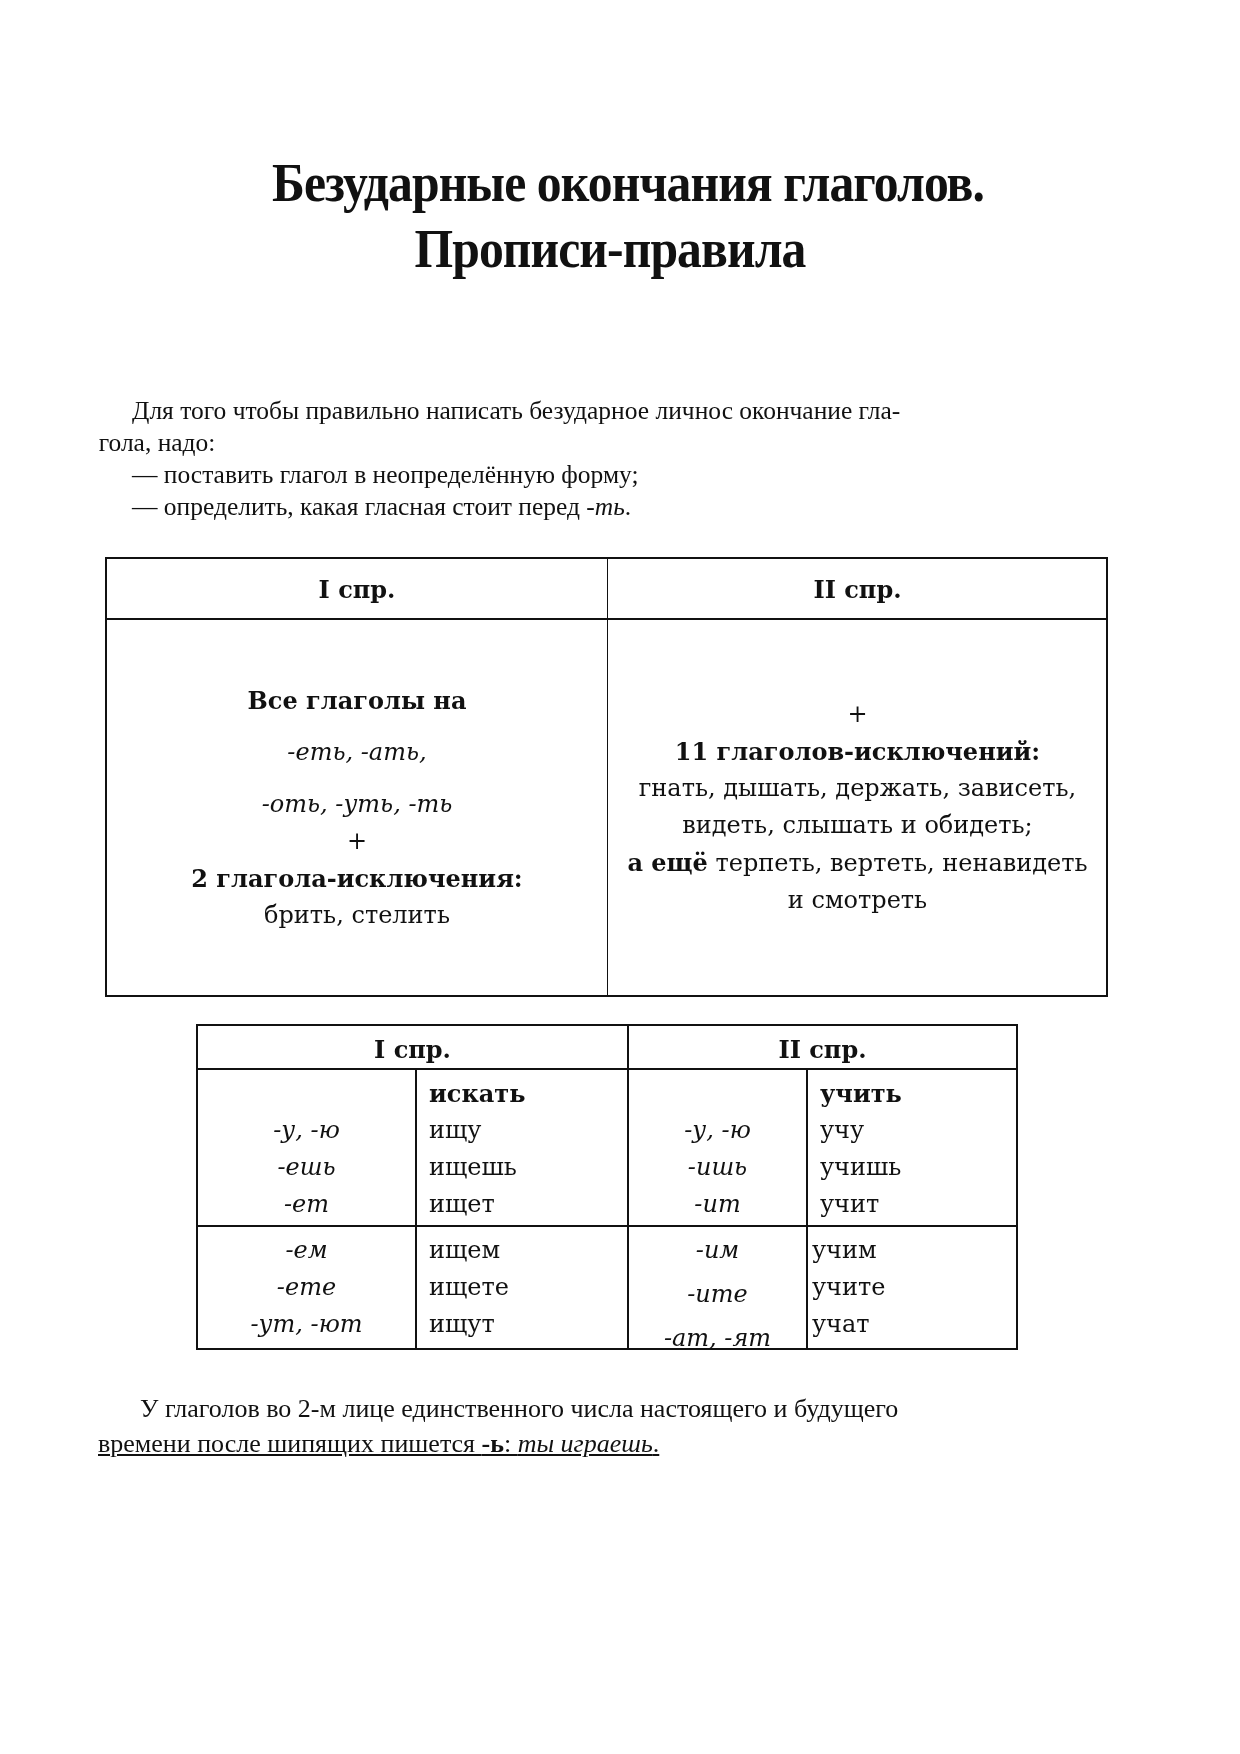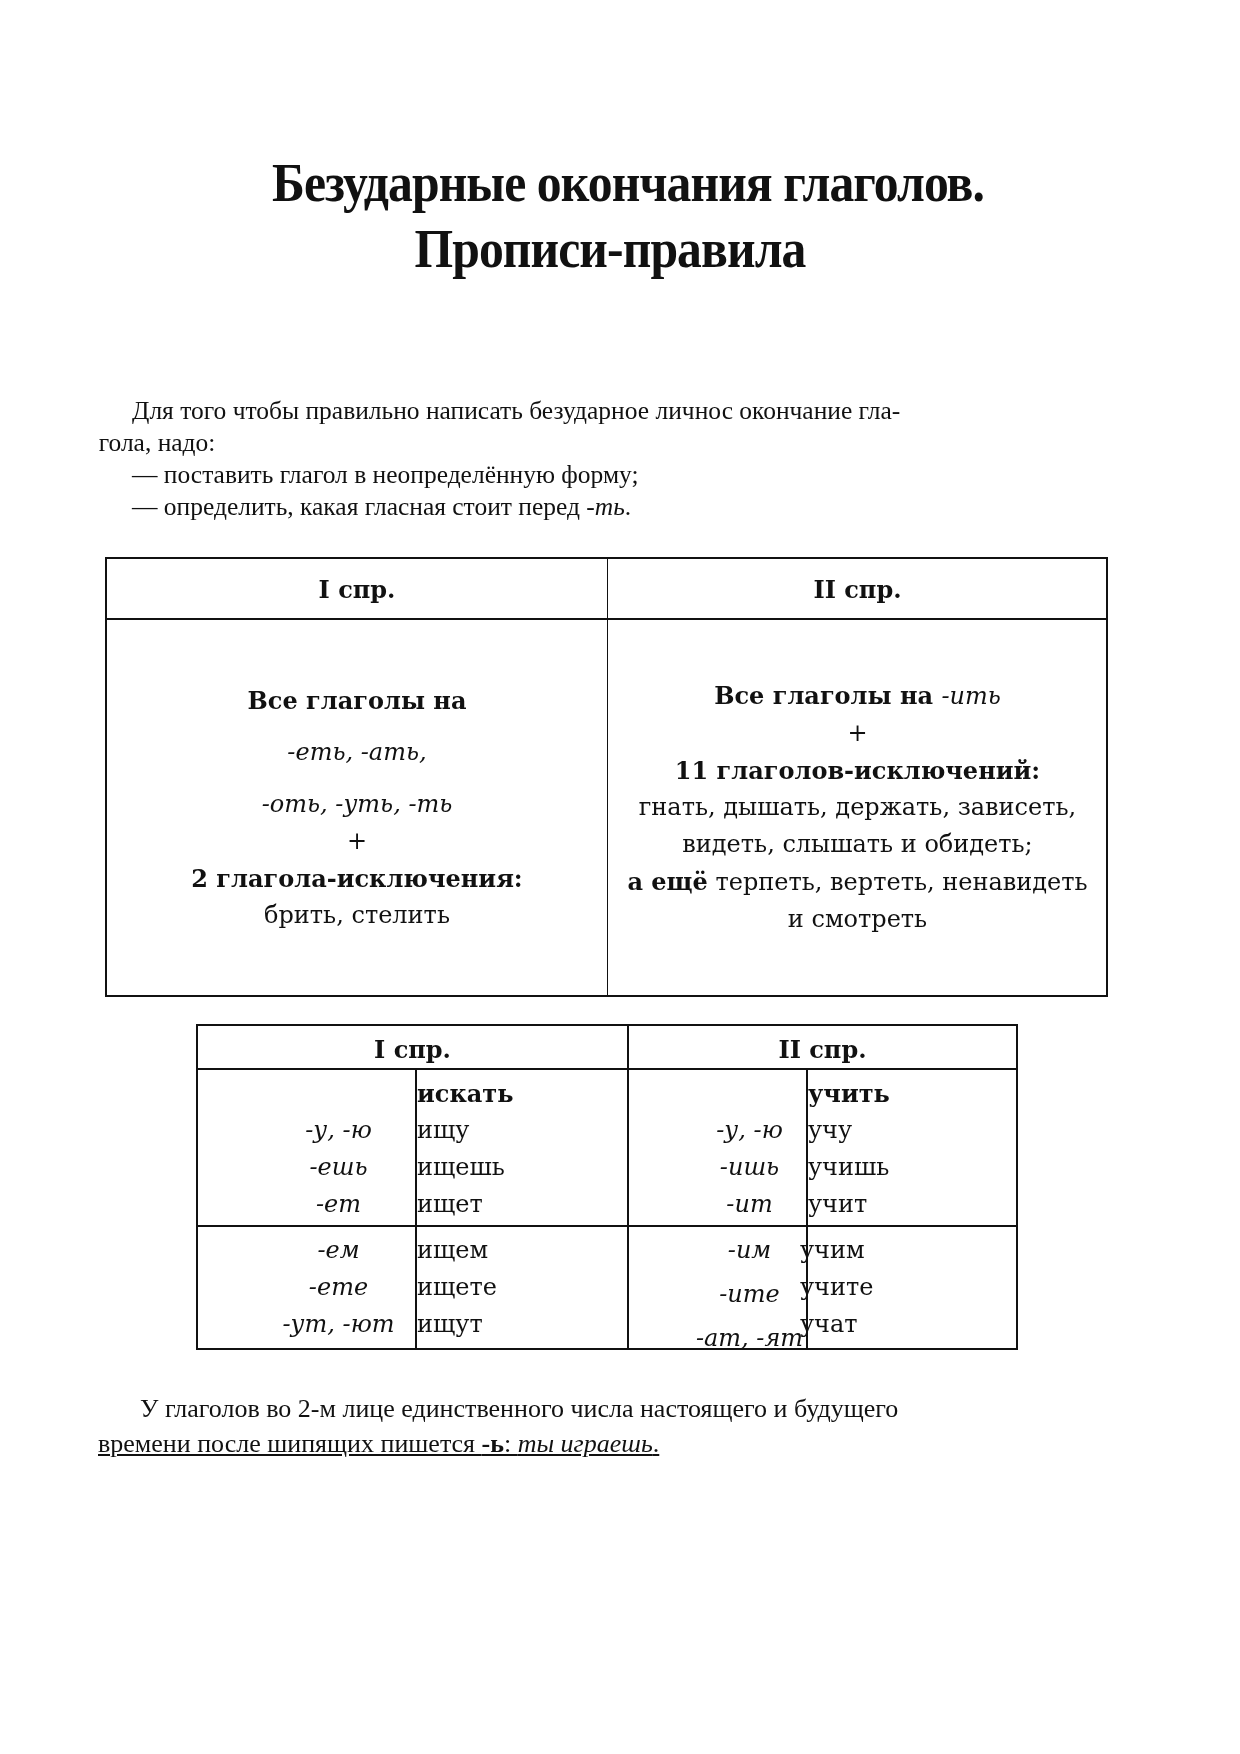--- a/index.html
+++ b/index.html
@@ -52,22 +52,22 @@
     font-size: 24px;
   }
   .tbl2 .line { position: absolute; background: #111; }
   .tbl2 .hcell {
     position: absolute; top: 0; height: 44px; line-height: 48px; text-align: center;
     font-weight: bold;
   }
   .tbl2 .col {
     position: absolute; display: flex; flex-direction: column; line-height: 37px;
   }
-  .tbl2 .endcol { align-items: center; font-style: italic; padding-left: 32px; }
-  .tbl2 .wordcol { }
+  .tbl2 .endcol { align-items: center; font-style: italic; }
+  .tbl2 .wordcol { padding-left: 12px; }
   .row { display: block; height: 37px; white-space: nowrap; }
 
   .footer {
     position: absolute; left: 132px; top: 1391px; width: 990px;
     font-family: "Liberation Serif", "DejaVu Serif", serif;
     font-size: 26px; line-height: 35px;
   }
   .footer .line { display: block; white-space: nowrap; margin-left: 8px; }
 </style>
 </head>
@@ -92,21 +92,20 @@
   <div class="bcell" style="left:0;width:500px;padding-top:0px;">
     <div class="b">Все глаголы на</div>
     <div class="it">-еть, -ать,</div>
     <div class="it">-оть, -уть, -ть</div>
     <div>+</div>
     <div class="b">2 глагола-исключения:</div>
     <div>брить, стелить</div>
   </div>
 
   <div class="bcell" style="left:502px;right:0;">
-    <div><span class="b">Все глаголы на </span><span class="it">-ить</span></div>
     <div>+</div>
     <div class="b">11 глаголов-исключений:</div>
     <div>гнать, дышать, держать, зависеть,</div>
     <div>видеть, слышать и обидеть;</div>
     <div><span class="b">а ещё</span><span> терпеть, вертеть, ненавидеть</span></div>
     <div>и смотреть</div>
   </div>
 </div>
 
 <div class="tbl2">

